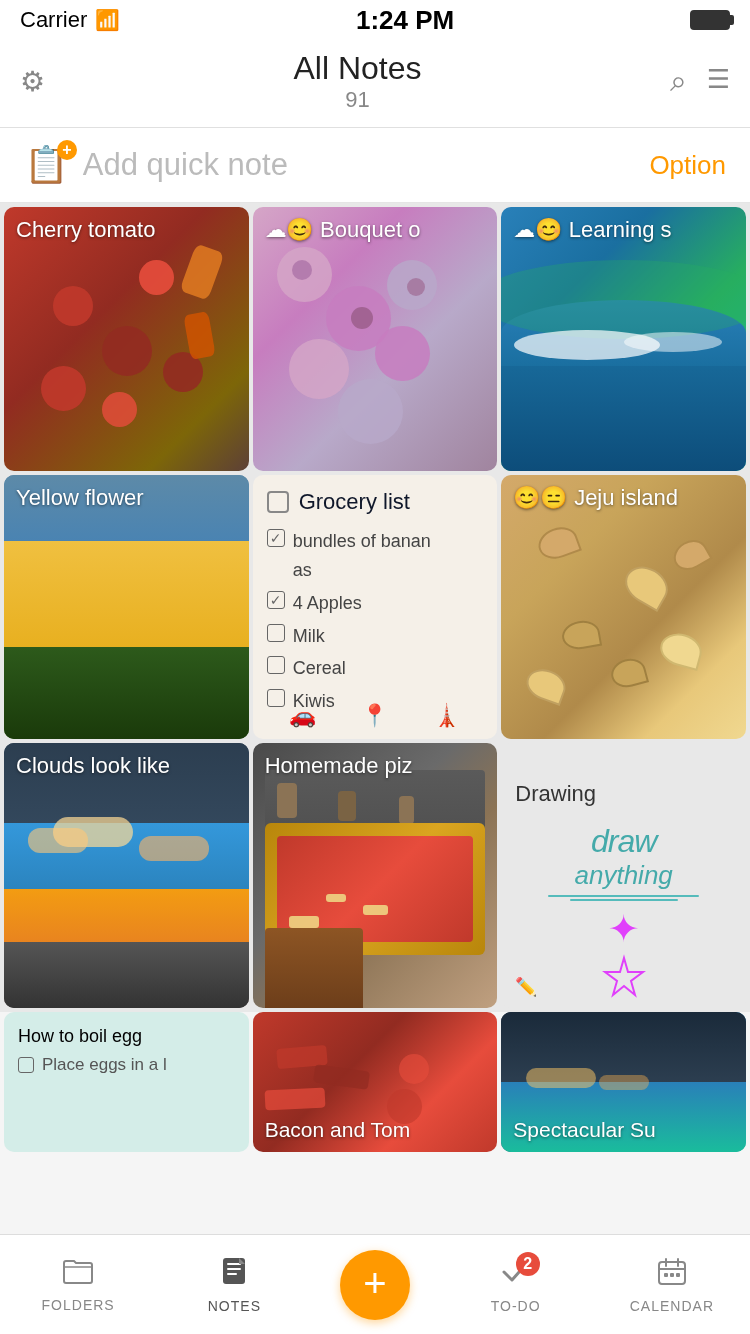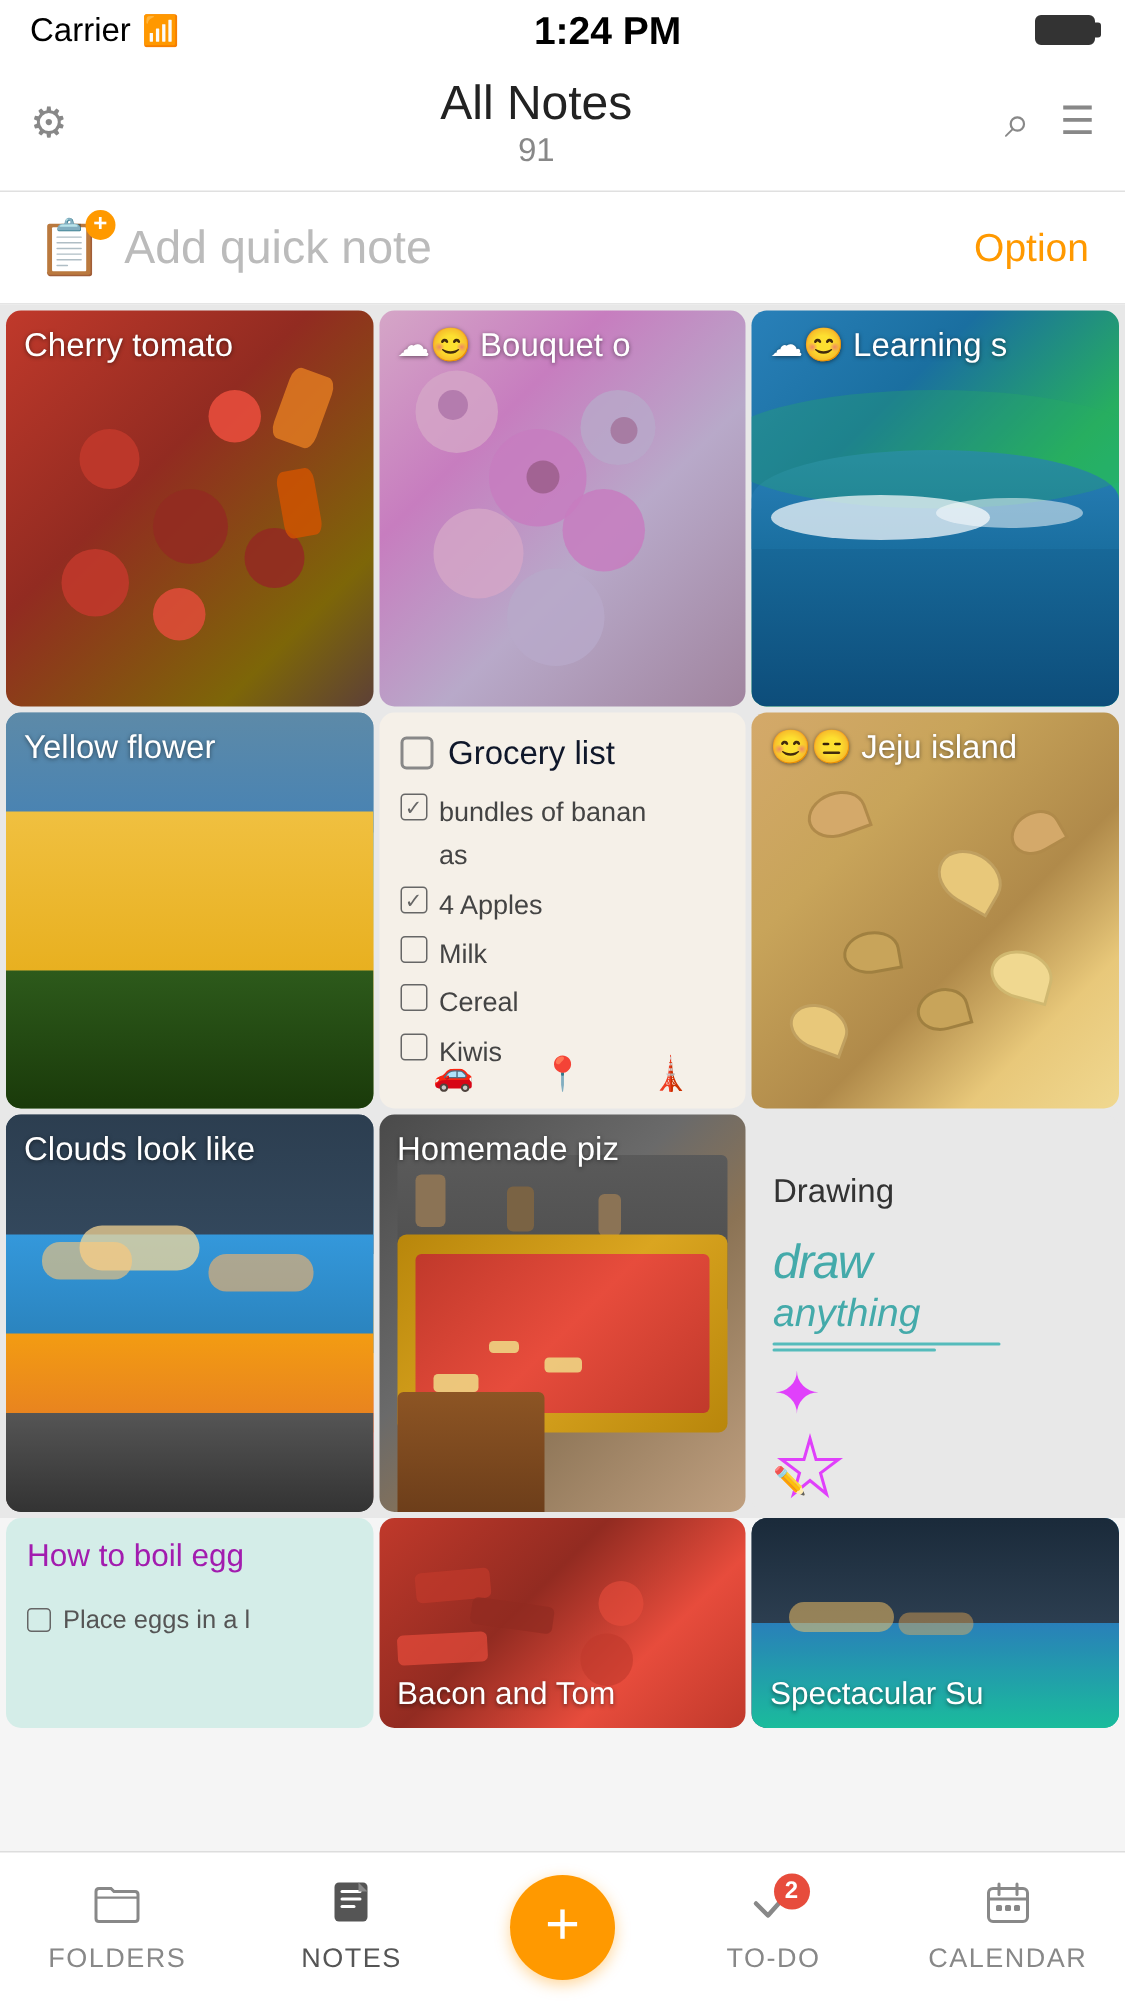--- a/index.html
+++ b/index.html
@@ -207,21 +207,21 @@
     .nav-item {
       display: flex;
       flex-direction: column;
       align-items: center;
       gap: 4px;
       cursor: pointer;
       flex: 1;
     }
     .nav-icon { font-size: 32px; color: #888; }
     .nav-icon.active { color: #555; }
-    .nav-label { font-size: 18px; color: #888; text-transform: uppercase; letter-spacing: 1px; }
+    .nav-label { font-size: 14px; color: #888; text-transform: uppercase; letter-spacing: 1px; }
     .nav-label.active { color: #555; }
 
     .nav-add-btn {
       width: 70px; height: 70px;
       background: #FF9900;
       border-radius: 50%;
       display: flex; align-items: center; justify-content: center;
       color: white;
       font-size: 40px;
       cursor: pointer;
@@ -462,41 +462,41 @@
           <div style="position:absolute;bottom:0;left:5%;width:40%;height:30%;background:linear-gradient(180deg,#8d5524 0%,#6d3e1a 100%);border-radius:4px 4px 0 0;"></div>
         </div>
       </div>
       <div class="note-label">
         <span>Homemade piz</span>
       </div>
     </div>
 
     <div class="drawing-card">
       <div class="drawing-title">Drawing</div>
-      <div style="display:flex;flex-direction:column;align-items:flex-start;padding-top:8px;">
+      <div style="display:flex;flex-direction:column;align-items:center;padding-top:8px;">
         <div style="font-size:32px;color:#4aa;font-style:italic;font-weight:300;letter-spacing:-1px;">draw</div>
         <div style="font-size:26px;color:#4aa;font-style:italic;font-weight:300;">anything</div>
 
         <div style="width:70%;height:2px;background:#5bb;border-radius:1px;margin:4px 0 2px;"></div>
         <div style="width:50%;height:2px;background:#5bb;border-radius:1px;margin-bottom:6px;"></div>
 
         <div style="font-size:38px;color:#e040fb;">✦</div>
         <svg width="50" height="50" viewBox="0 0 50 50" style="margin-top:2px;">
           <polygon points="25,5 29,19 44,19 32,28 36,42 25,33 14,42 18,28 6,19 21,19" fill="none" stroke="#e040fb" stroke-width="2"></polygon>
         </svg>
       </div>
       <div style="position:absolute;bottom:10px;left:14px;font-size:18px;color:#888;">✏️</div>
     </div>
 
   </div>
 
   <div class="grid-row-partial">
 
     <div class="partial-card" style="background:#d4ede8;padding:14px;height:140px;">
-      <div style="font-size:21px;color:#a21caf;font-weight:500;margin-bottom:20px;">How to boil egg</div>
+      <div style="font-size:18px;color:#000000;font-weight:500;margin-bottom:8px;">How to boil egg</div>
       <div style="display:flex;align-items:flex-start;gap:8px;">
         <div style="width:16px;height:16px;border:1.5px solid #666;border-radius:3px;flex-shrink:0;margin-top:2px;"></div>
         <span style="font-size:17px;color:#555;">Place eggs in a l</span>
       </div>
     </div>
 
     <div class="partial-card bg-bacon" style="position:relative;height:140px;">
       <div style="width:100%;height:100%;position:relative;">
         <div style="position:absolute;top:25%;left:10%;width:50px;height:20px;background:#c0392b;border-radius:4px;transform:rotate(-5deg);opacity:0.7;"></div>
         <div style="position:absolute;top:40%;left:25%;width:55px;height:18px;background:#922b21;border-radius:4px;transform:rotate(8deg);opacity:0.7;"></div>

